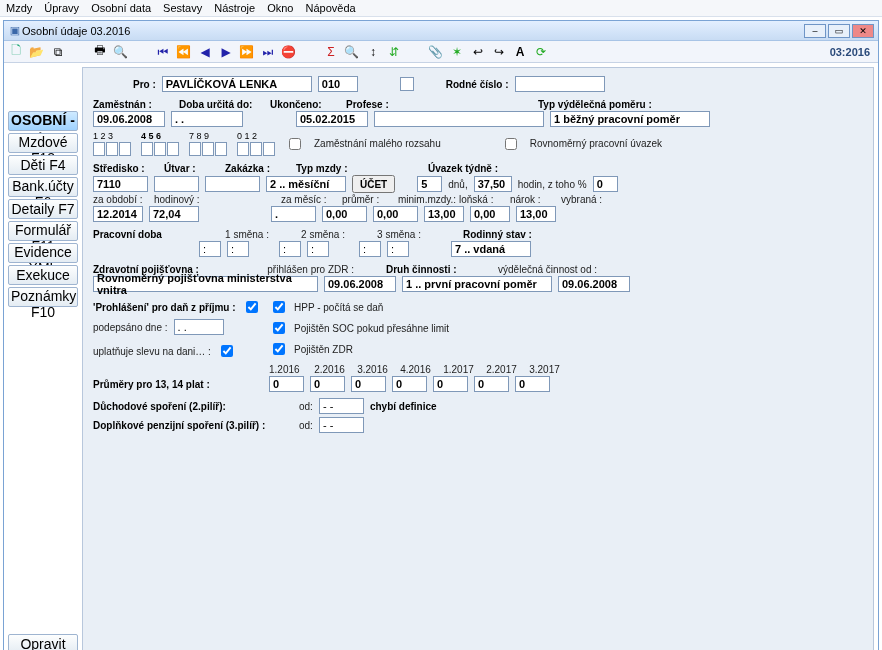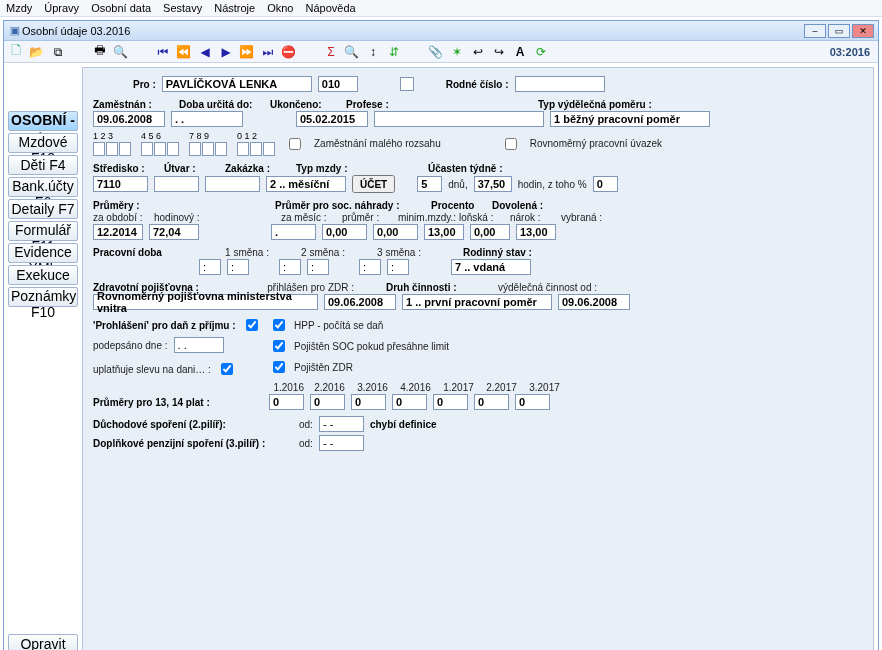--- a/index.html
+++ b/index.html
@@ -231,21 +231,21 @@
 
       <div class="row" style="gap:10px; margin-top:4px;">
         <div style="display:flex;flex-direction:column;gap:1px;">
           <div class="tiny">1 2 3</div>
           <div class="boxes">
                 <div class="box"></div>
                 <div class="box"></div>
                 <div class="box"></div>
               </div>
         </div>
-        <div style="display:flex;flex-direction:column;gap:1px;">
+        <div style="display:flex;flex-direction:column;gap:1px;font-weight:bold;">
           <div class="tiny">4 5 6</div>
           <div class="boxes">
                 <div class="box"></div>
                 <div class="box"></div>
                 <div class="box"></div>
               </div>
         </div>
         <div style="display:flex;flex-direction:column;gap:1px;">
           <div class="tiny">7 8 9</div>
           <div class="boxes">
@@ -268,43 +268,36 @@
         <input type="checkbox" style="">
         <span class="lbl">Rovnoměrný pracovní úvazek</span>
       </div>
 
       <div class="row sec">
         <div style="width:65px;"><span class="lblb">Středisko :</span></div>
         <div style="width:55px;"><span class="lblb">Útvar :</span></div>
         <div style="width:65px;"><span class="lblb">Zakázka :</span></div>
         <div style="width:110px;"><span class="lblb">Typ mzdy :</span></div>
         <div style="width:10px;"></div>
-        <span class="lblb">Účasten týdně :</span>
+        <span class="lblb">Úvazek týdně :</span>
       </div>
       <div class="row" style="margin-top:-2px;">
         <span class="field" style="width:55px;font-weight:bold;">7110</span>
         <span class="field" style="width:45px;"></span>
         <span class="field" style="width:55px;"></span>
         <span class="field" style="width:80px;font-weight:bold;">2 .. měsíční</span>
         <button style="height:18px;font-size:10px;font-weight:bold;">ÚČET</button>
         <span style="width:10px;"></span>
         <span class="field" style="width:25px;font-weight:bold;text-align:right;">5</span>
         <span class="lbl">dnů,</span>
         <span class="field" style="width:38px;font-weight:bold;text-align:right;">37,50</span>
         <span class="lbl">hodin, z toho %</span>
         <span class="field" style="width:25px;font-weight:bold;text-align:right;">0</span>
       </div>
 
-      <div class="row sec">
-        <div style="width:60px;"><span class="lblb">Průměry :</span></div>
-        <div style="width:110px;"></div>
-        <div style="width:150px;"><span class="lblb">Průměr pro soc. náhrady :</span></div>
-        <div style="width:55px;"><span class="lblb">Procento</span></div>
-        <span class="lblb">Dovolená :</span>
-      </div>
       <div class="row" style="margin-top:-3px;">
         <div style="width:55px;"><span class="lbl">za období :</span></div>
         <div style="width:55px;"><span class="lbl">hodinový :</span></div>
         <div style="width:60px;"></div>
         <div style="width:55px;"><span class="lbl">za měsíc :</span></div>
         <div style="width:50px;"><span class="lbl">průměr :</span></div>
         <div style="width:55px;"><span class="lbl">minim.mzdy.:</span></div>
         <div style="width:45px;"><span class="lbl">loňská :</span></div>
         <div style="width:45px;"><span class="lbl">nárok :</span></div>
         <span class="lbl">vybraná :</span>
@@ -384,21 +377,21 @@
           <div class="row">
                 <input type="checkbox" checked="" style="">
                 <span class="lbl">Pojištěn ZDR</span>
               </div>
         </div>
       </div>
 
       <div class="row" style="margin-top:-2px;">
         <div style="width:170px;"></div>
         <div style="display:flex;gap:8px;">
-          <span class="lbl" style="width:35px;text-align:right;">1.2016</span>
+          <span class="lbl" style="width:35px;text-align:left;">1.2016</span>
           <span class="lbl" style="width:35px;text-align:center;">2.2016</span>
           <span class="lbl" style="width:35px;text-align:center;">3.2016</span>
           <span class="lbl" style="width:35px;text-align:center;">4.2016</span>
           <span class="lbl" style="width:35px;text-align:center;">1.2017</span>
           <span class="lbl" style="width:35px;text-align:center;">2.2017</span>
           <span class="lbl" style="width:35px;text-align:center;">3.2017</span>
         </div>
       </div>
       <div class="row" style="margin-top:-2px;">
         <div style="width:170px;"><span class="lblb">Průměry pro 13, 14 plat :</span></div>

